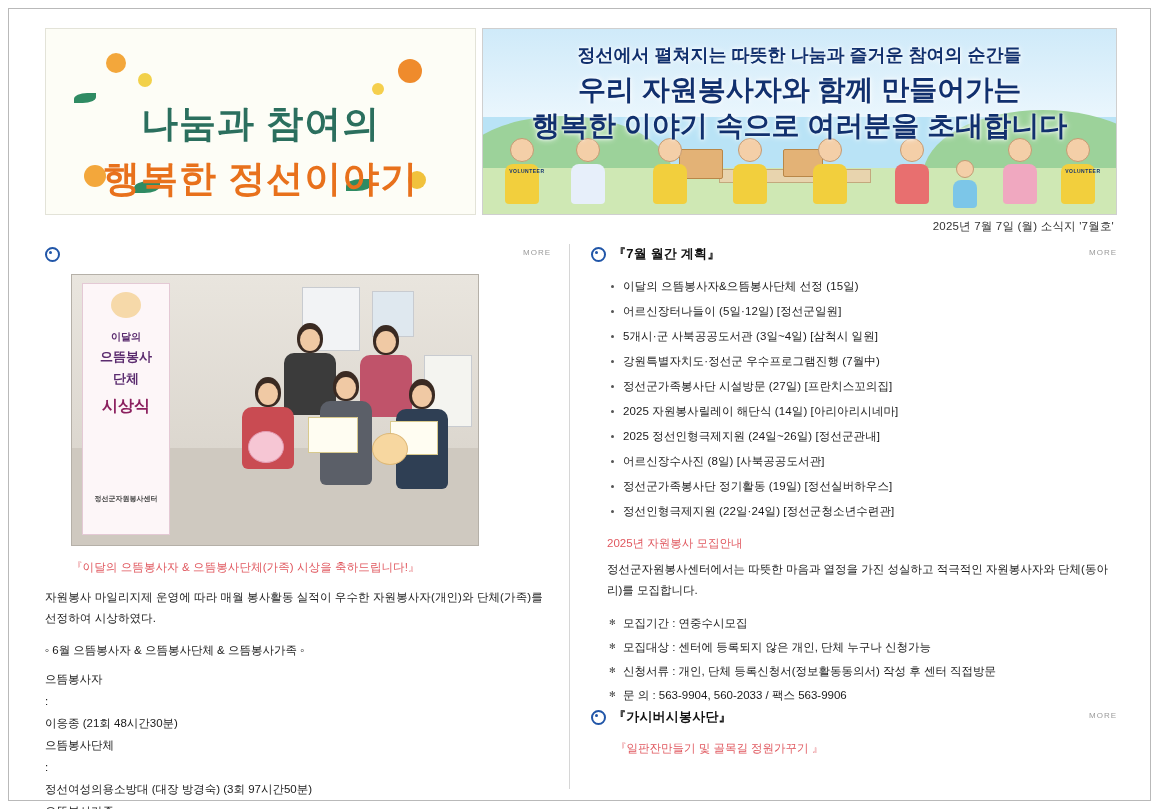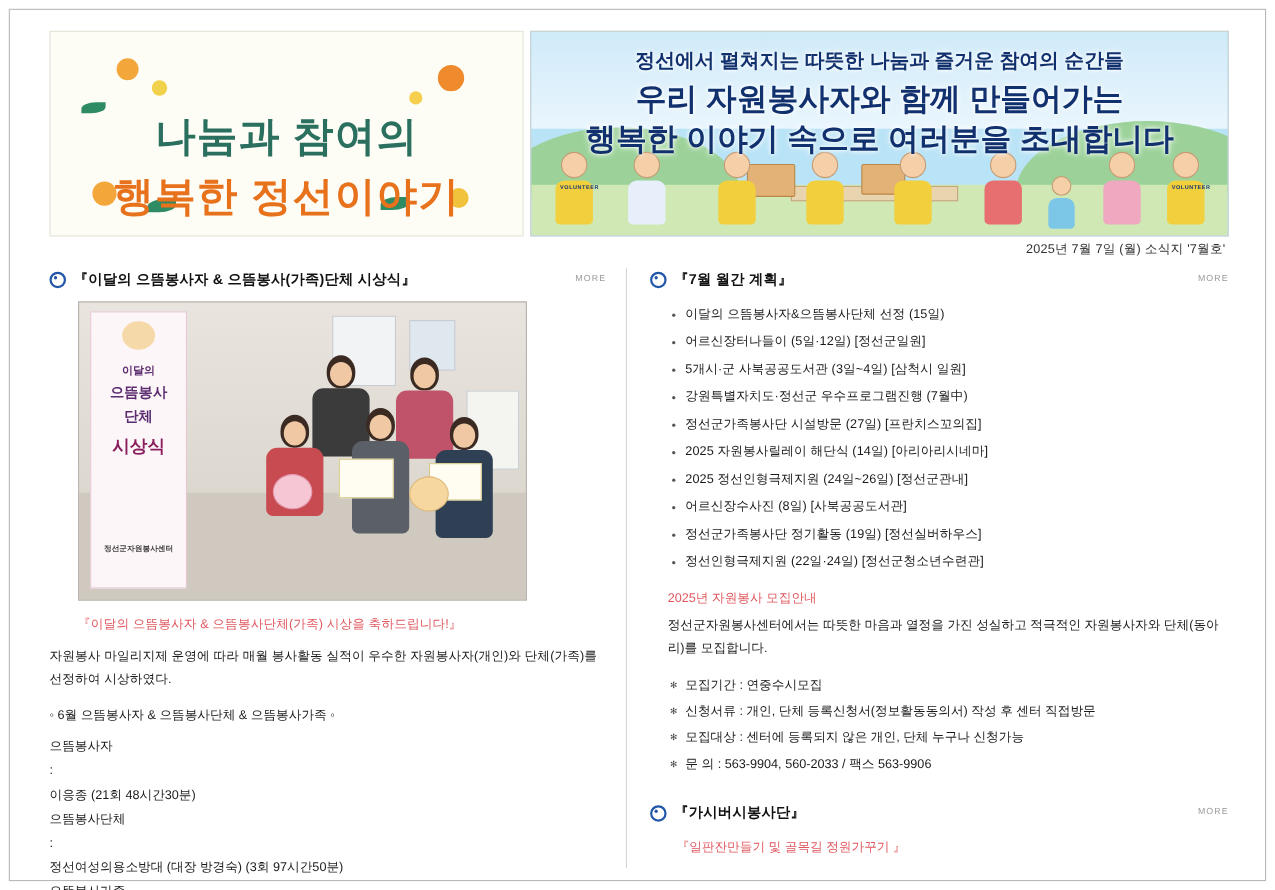--- a/index.html
+++ b/index.html
@@ -352,21 +352,20 @@
   }
   .star-list li::before {
     content: "\273B";
     position: absolute;
     left: 0;
     top: 0;
     font-size: 8px;
     color: #444;
   }
   .last-section {
-    margin-top: 22px;
   }
   .last-caption {
     font-size: 11.5px;
     color: #e0585f;
     margin: 14px 0 0 24px;
   }
 </style>
 </head>
 <body>
 
@@ -445,21 +444,20 @@
   </div>
 
   <div class="issue-line">2025년 7월 7일 (월) 소식지 '7월호'</div>
 
   <div class="content">
     <div class="divider"></div>
 
     <div class="col-left">
       <div class="section-head">
         <span class="bullet-ring"></span>
-        <span class="section-title">『이달의 으뜸봉사자 &amp; 으뜸봉사(가족)단체 시상식』</span>
         <span class="more-link">MORE</span>
       </div>
 
       <div class="photo">
         <div class="wall"></div>
         <div class="floor"></div>
 
         <div class="banner-stand">
           <div class="flower" style="left:28px;top:8px;width:30px;height:26px;background:#f6d9a9;border:1px solid #d8b municipal;"></div>
           <div class="bn-txt" style="top:46px;font-size:10px;">이달의</div>
@@ -546,22 +544,22 @@
         <li>어르신장수사진 (8일) [사북공공도서관]</li>
         <li>정선군가족봉사단 정기활동 (19일) [정선실버하우스]</li>
         <li>정선인형극제지원 (22일·24일) [정선군청소년수련관]</li>
       </ul>
 
       <div class="sub-head">2025년 자원봉사 모집안내</div>
       <div class="r-para">정선군자원봉사센터에서는 따뜻한 마음과 열정을 가진 성실하고 적극적인 자원봉사자와 단체(동아리)를 모집합니다.</div>
 
       <ul class="star-list">
         <li>모집기간 : 연중수시모집</li>
+        <li>모집대상 : 센터에 등록되지 않은 개인, 단체 누구나 신청가능</li>
         <li>신청서류 : 개인, 단체 등록신청서(정보활동동의서) 작성 후 센터 직접방문</li>
-        <li>모집대상 : 센터에 등록되지 않은 개인, 단체 누구나 신청가능</li>
         <li>문        의 : 563-9904, 560-2033 / 팩스 563-9906</li>
       </ul>
 
       <div class="section-head last-section">
         <span class="bullet-ring"></span>
         <span class="section-title">『가시버시봉사단』</span>
         <span class="more-link">MORE</span>
       </div>
       <div class="last-caption">『일판잔만들기 및 골목길 정원가꾸기 』</div>
     </div>

